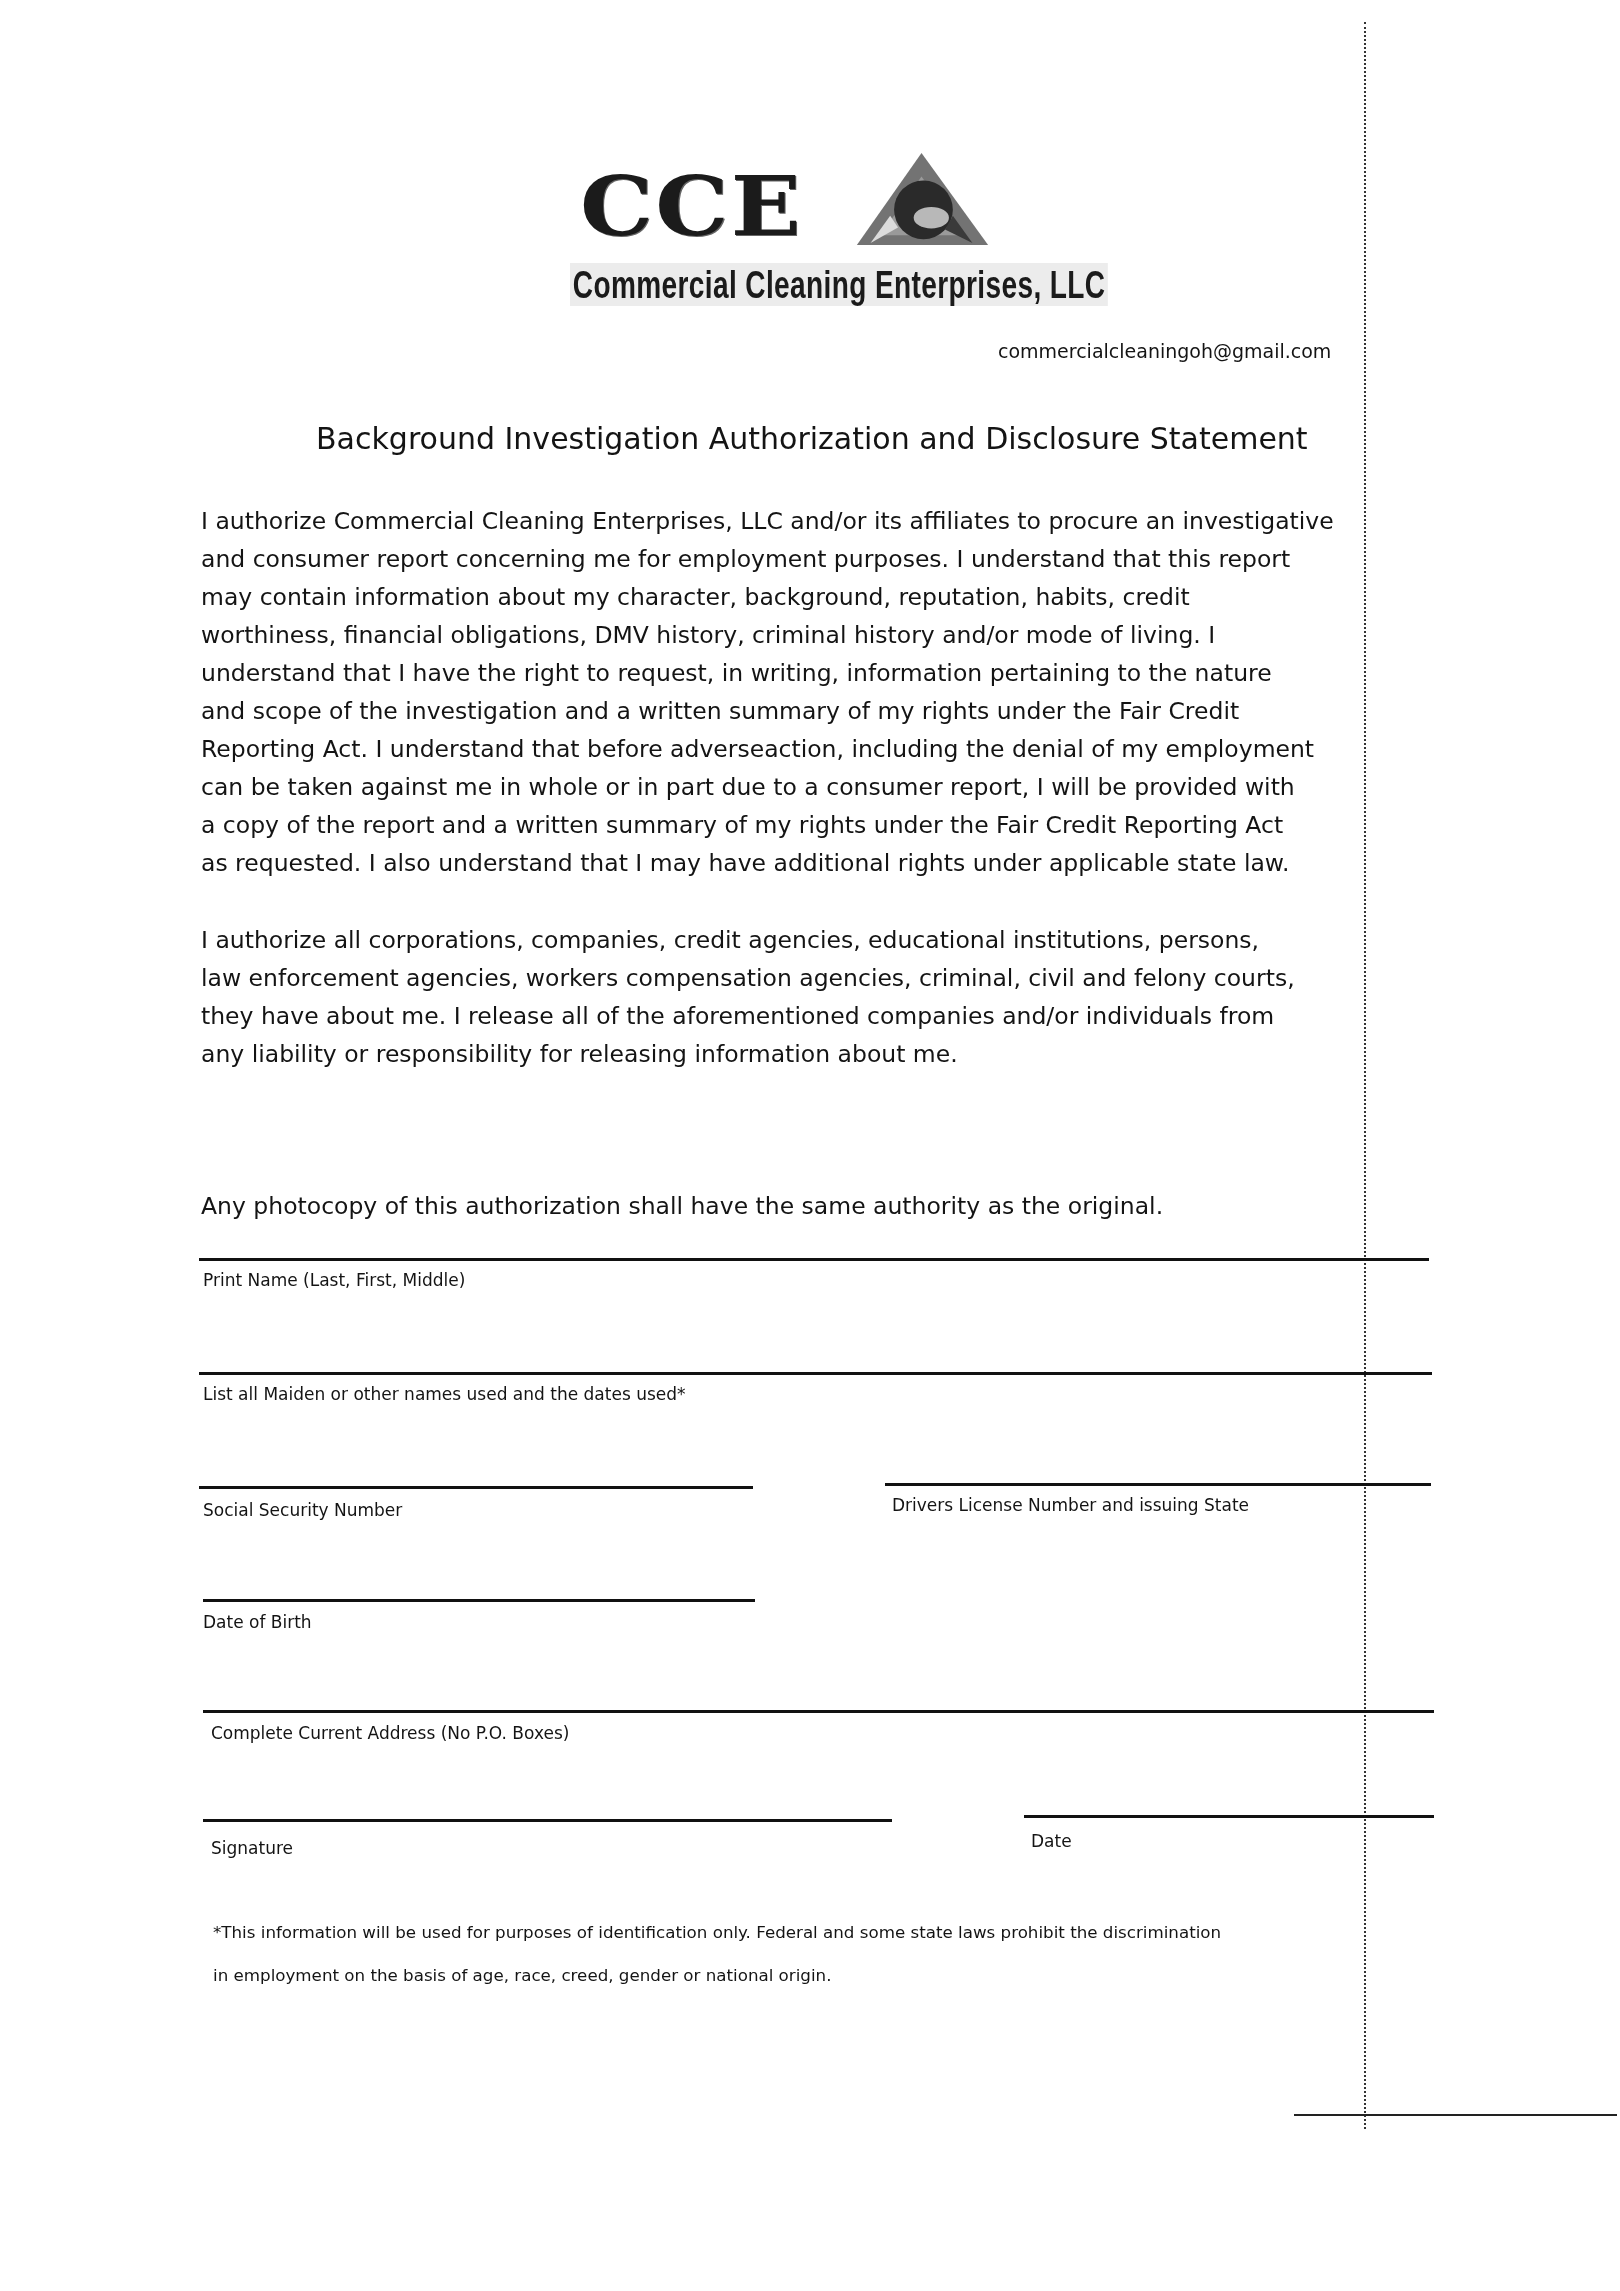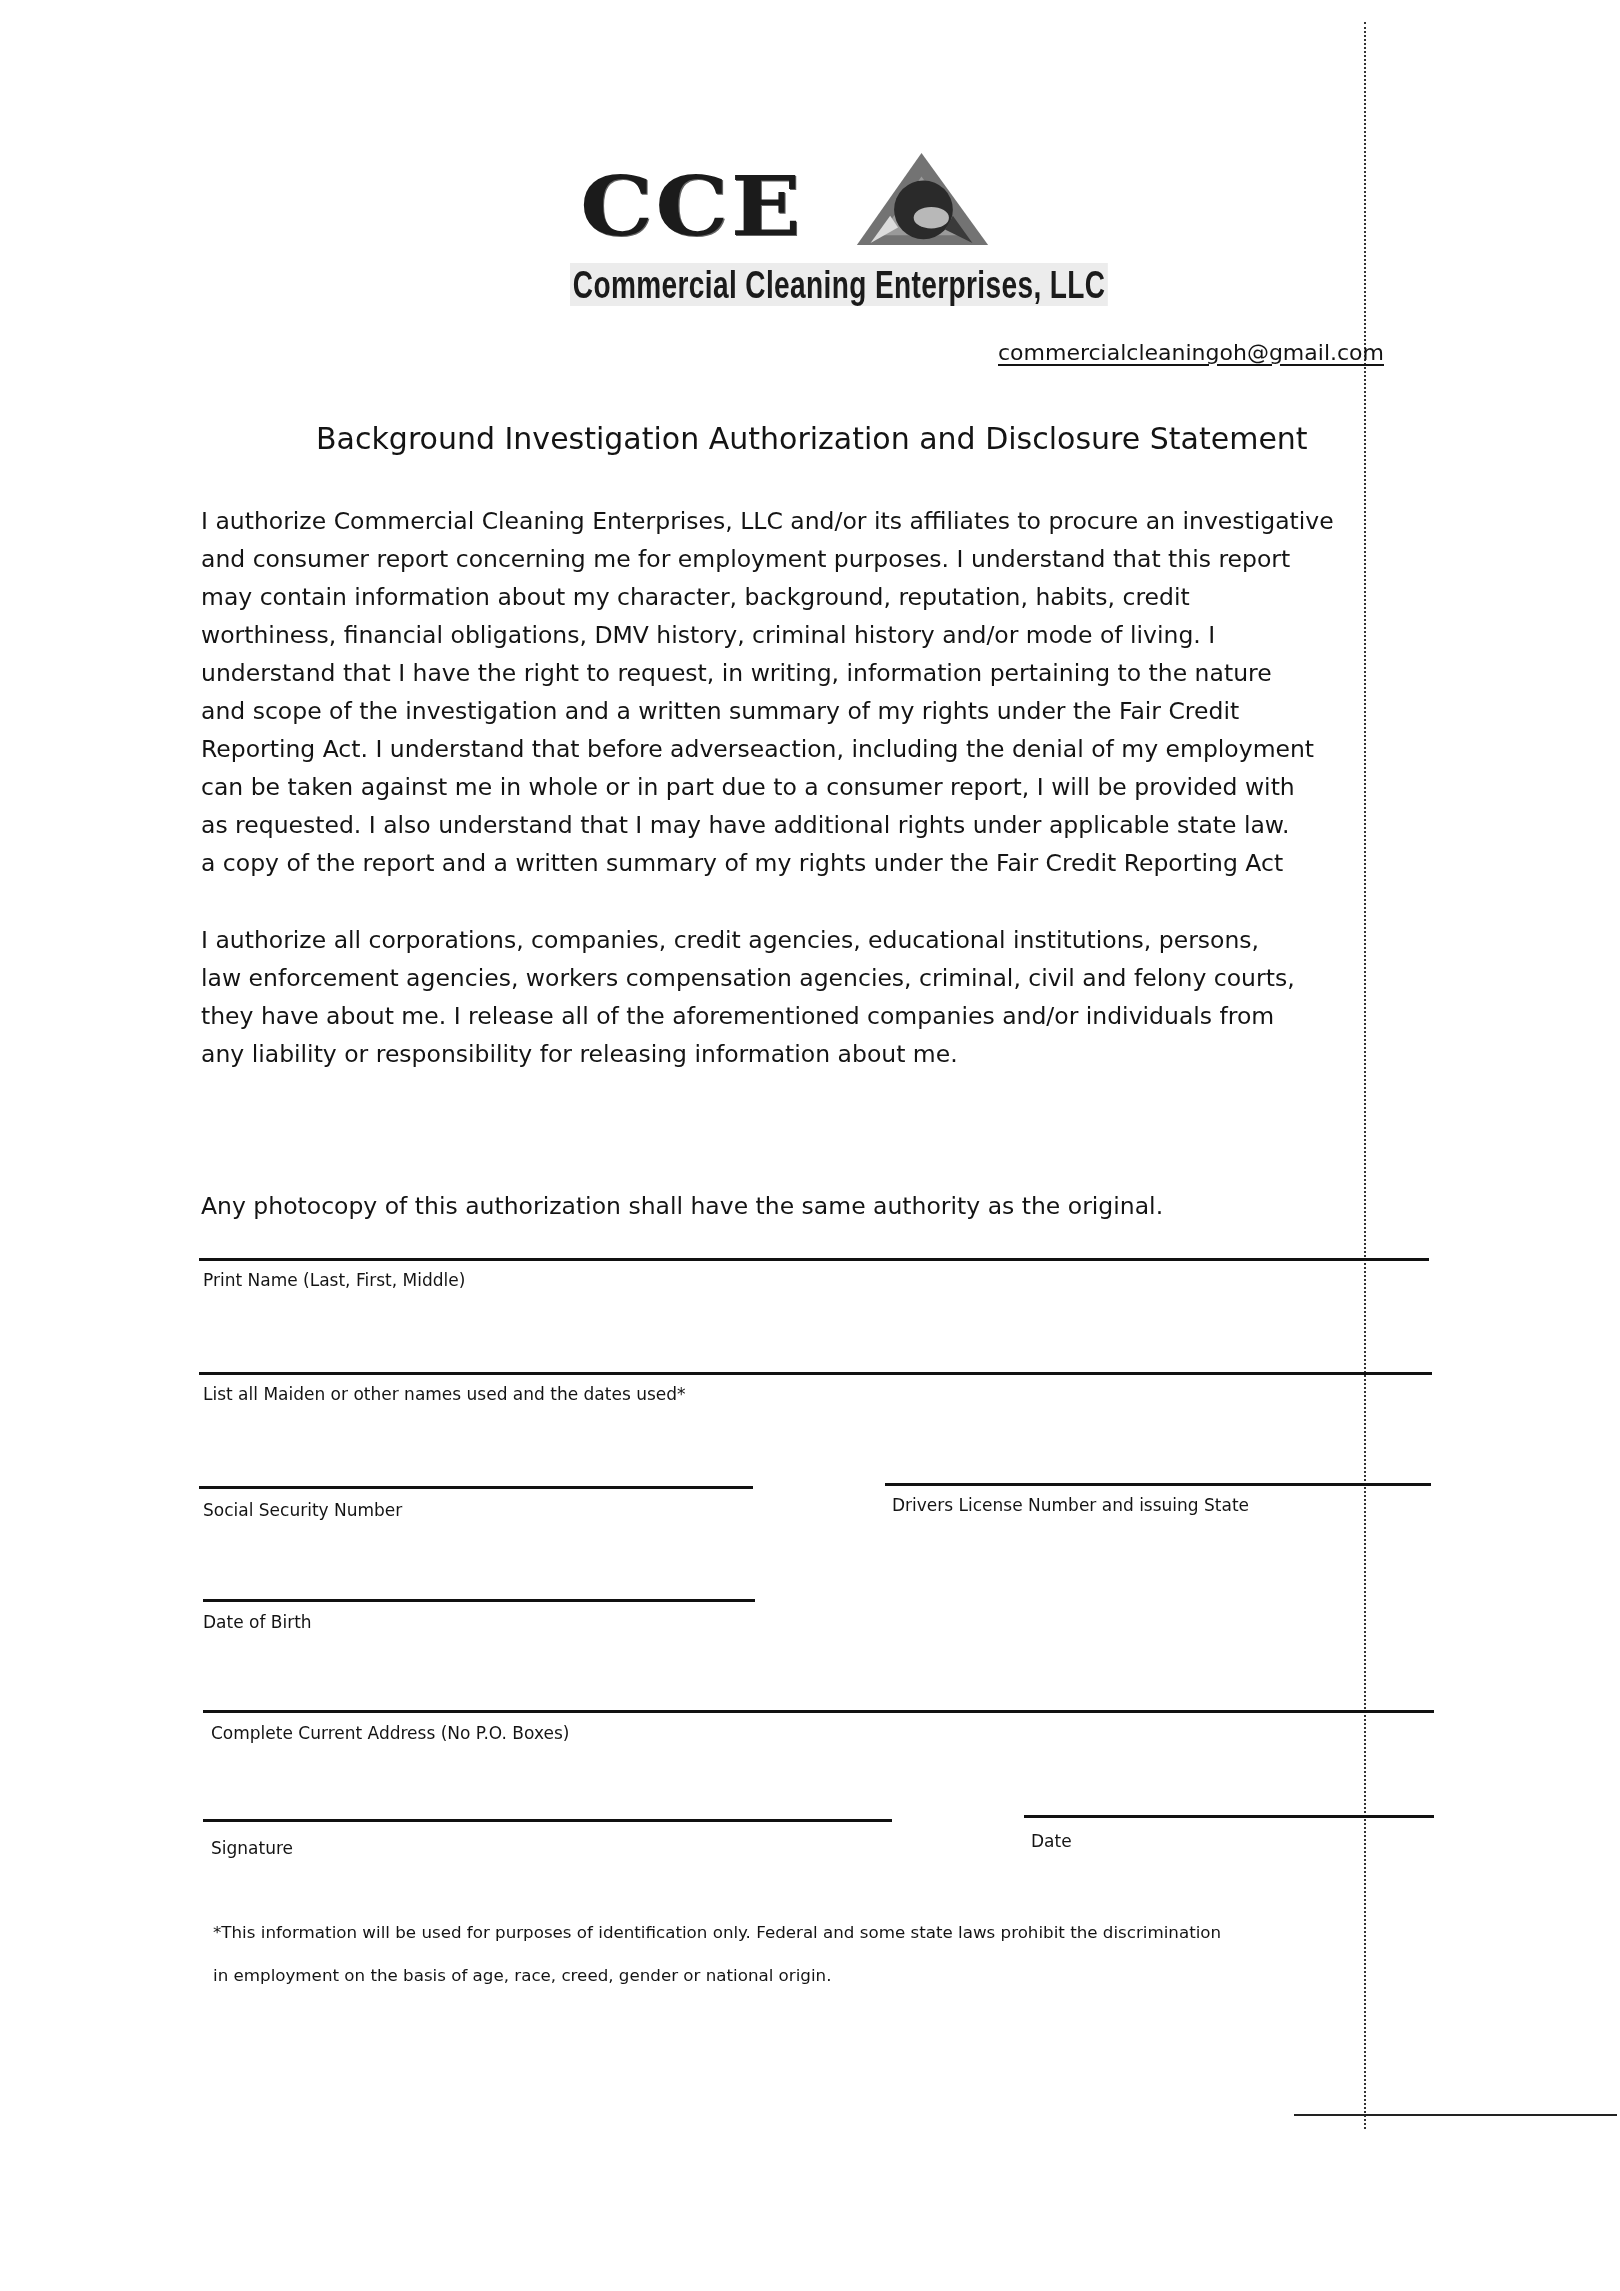--- a/index.html
+++ b/index.html
@@ -8,21 +8,21 @@
   .abs { position:absolute; }
   .logo-mark { left:580px; top:165px; font-family:"DejaVu Serif", "Liberation Serif", serif;
                font-weight:bold; font-size:82px; letter-spacing:2px; color:#1b1b1b;
                line-height:1; transform:scaleX(1.12); transform-origin:left top;
                text-shadow:1px 1px 0 #666; }
   .logo-icon { left:851px; top:147px; width:142px; height:108px; }
   .logo-name { left:570px; top:263px; font-family:"Liberation Sans", sans-serif;
                font-weight:bold; font-size:39px; line-height:1; color:#1b1b1b;
                transform:scaleX(0.72); transform-origin:left top; letter-spacing:0.5px;
                white-space:nowrap; background:#ececec; padding:2px 3.9px; }
-  .email { left:998px; top:340px; font-size:22px; text-decoration:underline;
+  .email { left:998px; top:340px; font-size:19px; 
            text-decoration-thickness:2px; text-underline-offset:3.9px; white-space:nowrap; }
   .title { left:316px; top:421px; font-size:30px; white-space:nowrap;text-align:right; }
   .para { left:201px; width:1137px; font-size:23.5px; line-height:38px; }
   .para .ln { display:block; white-space:nowrap; }
   .rule { position:absolute; height:2.9px; background:#111; }
   .field-label { position:absolute; font-size:17px; white-space:nowrap; }
   .footnote { left:213px; top:1911px; font-size:16.7px; line-height:43px; }
   .footnote .ln { display:block; white-space:nowrap; }
   .vline { position:absolute; left:1364px; top:21.6px; width:1px; height:2107px;
            border-left:2px dotted #333; }
@@ -51,22 +51,22 @@
 
 <div class="abs para" style="top:502px;">
   <span class="ln">I authorize Commercial Cleaning Enterprises, LLC and/or its affiliates to procure an investigative</span>
   <span class="ln">and consumer report concerning me for employment purposes.  I understand that this report</span>
   <span class="ln">may contain information about my character, background, reputation, habits, credit</span>
   <span class="ln">worthiness, financial obligations, DMV history, criminal history and/or mode of living.  I</span>
   <span class="ln">understand that I have the right to request, in writing, information pertaining to the nature</span>
   <span class="ln">and scope of the investigation and a written summary of my rights under the Fair Credit</span>
   <span class="ln">Reporting Act.  I understand that before adverseaction, including the denial of my employment</span>
   <span class="ln">can be taken against me in whole or in part due to a consumer report, I will be provided with</span>
+  <span class="ln">a copy of the report and a written summary of my rights under the Fair Credit Reporting Act</span>
   <span class="ln">as requested.  I also understand that I may have additional rights under applicable state law.</span>
-  <span class="ln">a copy of the report and a written summary of my rights under the Fair Credit Reporting Act</span>
 </div>
 
 <div class="abs para" style="top:921px;">
   <span class="ln">I authorize all corporations, companies, credit agencies, educational institutions, persons,</span>
   <span class="ln">law enforcement agencies, workers compensation agencies, criminal, civil and felony courts,</span>
   <span class="ln">they have about me.  I release all of the aforementioned companies and/or individuals from</span>
   <span class="ln">any liability or responsibility for releasing information about me.</span>
 </div>
 
 <div class="abs para" style="top:1155px;margin-top:32px;">

